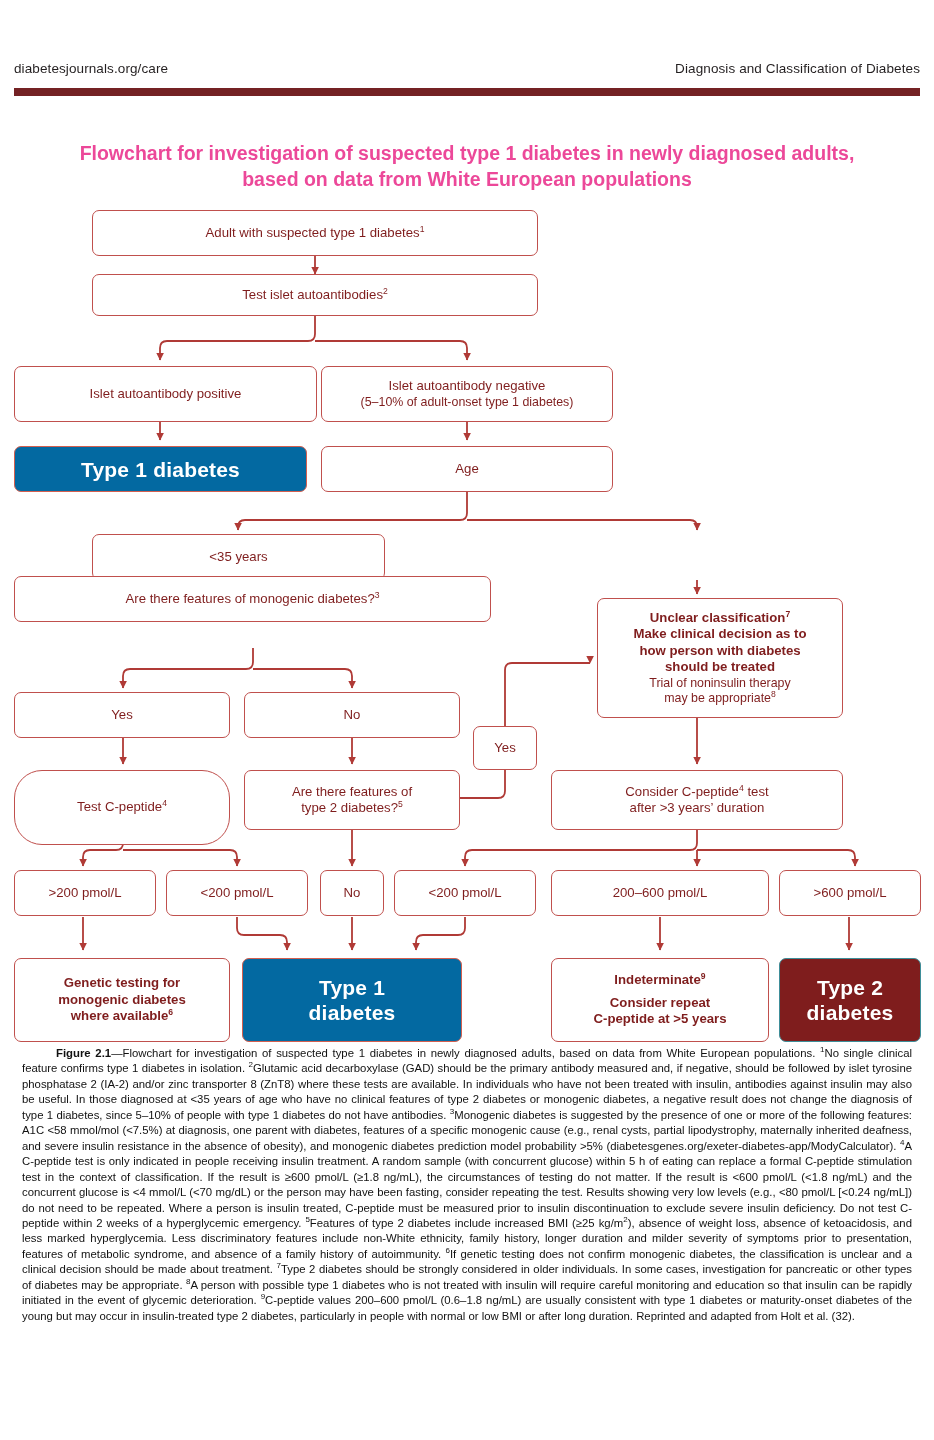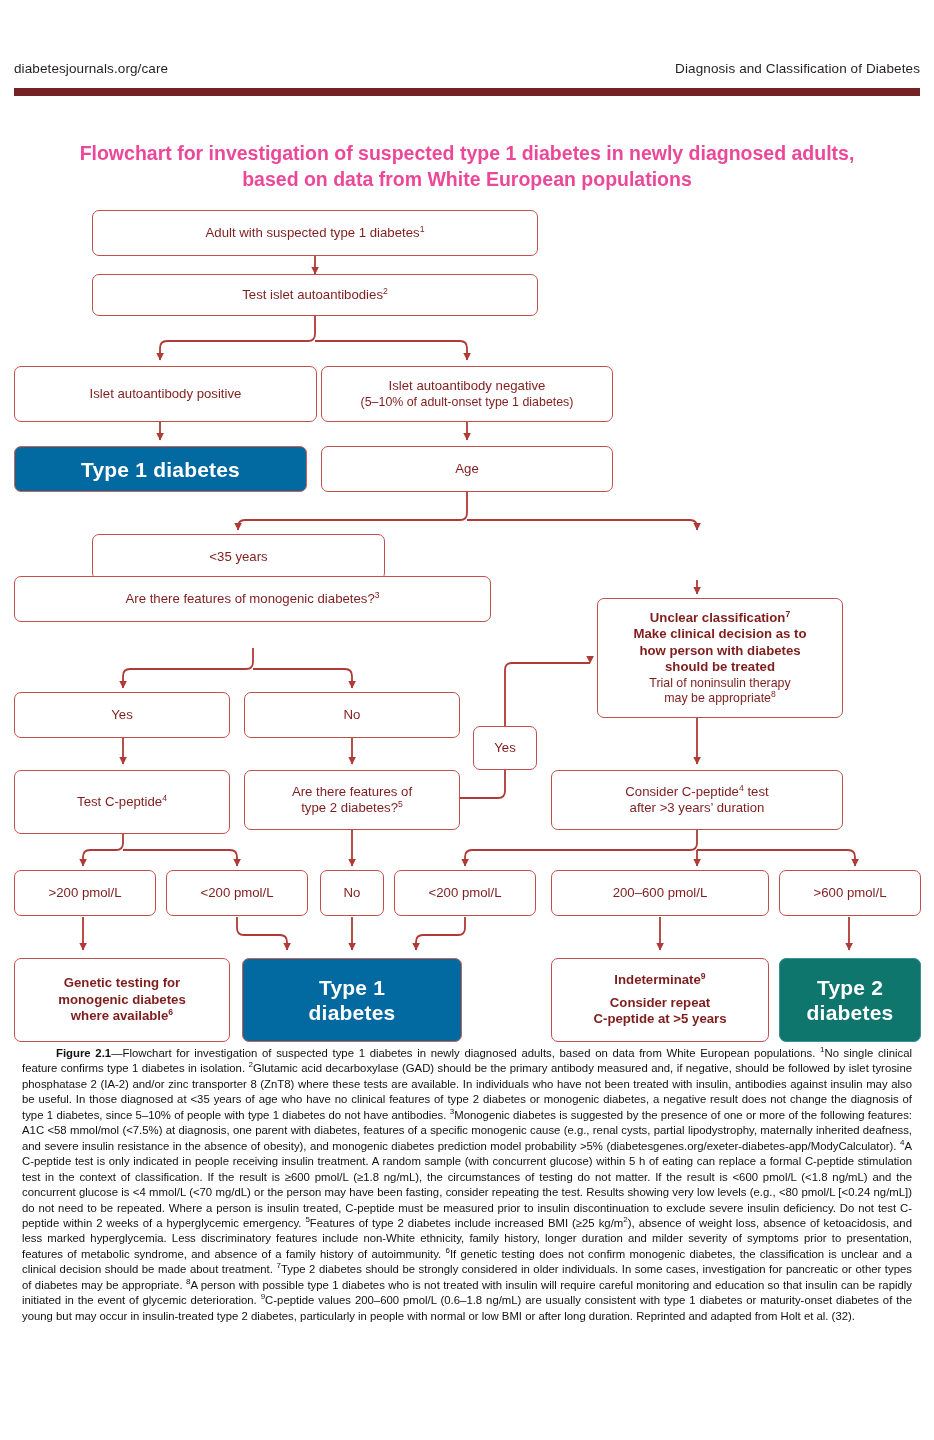--- a/index.html
+++ b/index.html
@@ -76,21 +76,21 @@
   }
   .node .ln { display: block; width: 100%; }
   .node.b .ln { font-weight: 700; }
 
   .node.fill-red {
     background: #0369a1;
     border-color: #d35f4f;
     color: #ffffff;
   }
   .node.fill-teal {
-    background: #0f766e;
+    background: #7f1d1d;
     border-color: #3e8e99;
     color: #ffffff;
   }
   .node.outcome {
     font-size: 21px;
     font-weight: 700;
     line-height: 25px;
     letter-spacing: .2px;
   }
   .node.strong { font-weight: 700; }
@@ -230,21 +230,21 @@
   <div class="node" style="left:14px; top:692px; width:216px; height:46px;">
     <span class="ln">Yes</span>
   </div>
   <div class="node" style="left:244px; top:692px; width:216px; height:46px;">
     <span class="ln">No</span>
   </div>
   <div class="node" style="left:473px; top:726px; width:64px; height:44px;">
     <span class="ln">Yes</span>
   </div>
 
-  <div class="node" style="left:14px; top:770px; width:216px; height:64px;">
+  <div class="node" style="left:14px; top:770px; width:216px; height:75px;border-radius:28px;">
     <span class="ln"><span>Test C-peptide</span><span class="sup">4</span></span>
   </div>
   <div class="node" style="left:244px; top:770px; width:216px; height:60px;">
     <span class="ln">Are there features of</span>
     <span class="ln"><span>type 2 diabetes?</span><span class="sup">5</span></span>
   </div>
   <div class="node" style="left:551px; top:770px; width:292px; height:60px;">
     <span class="ln"><span>Consider C-peptide</span><span class="sup">4</span><span> test</span></span>
     <span class="ln">after &gt;3 years’ duration</span>
   </div>

